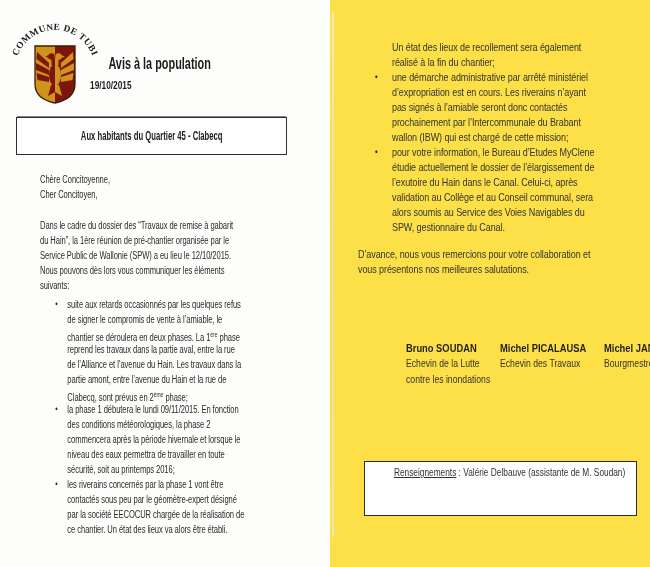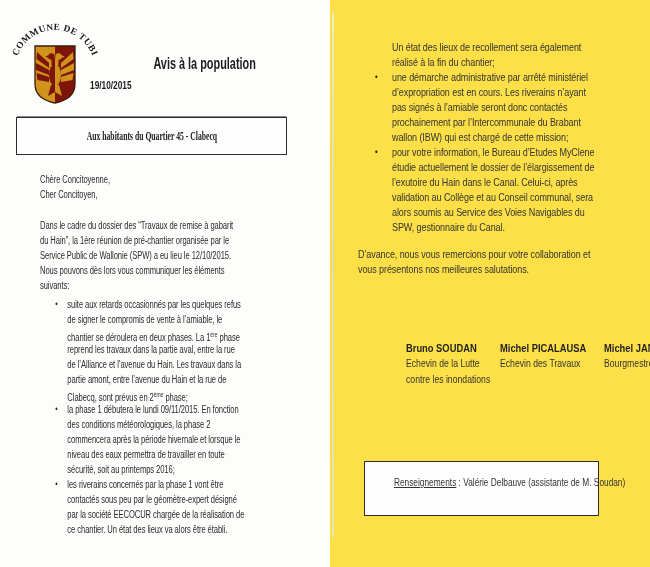--- a/index.html
+++ b/index.html
@@ -22,41 +22,41 @@
   sup{font-size:6.5px;vertical-align:4px;letter-spacing:0;}
 
   
   .li{display:flex;}
   .li .marker{flex:0 0 36px;box-sizing:border-box;padding-left:20px;
     font-size:9px;line-height:15px;color:#1a1a1a;}
   .page-right .li .marker{flex:0 0 40px;}
   .li.no-bullet .marker{visibility:hidden;}
 
   
-  .title-wrap{position:absolute;left:82px;top:53px;width:200px;text-align:right;}
+  .title-wrap{position:absolute;left:82px;top:53px;width:200px;text-align:left;}
   .doc-title{display:inline-block;transform:scaleX(0.66);transform-origin:50% 0;
     font-size:16.5px;font-weight:bold;color:#1c1c1c;line-height:20px;white-space:nowrap;}
   .date-wrap{position:absolute;left:82px;top:75px;width:200px;text-align:left;}
   .doc-date{display:inline-block;transform:scaleX(0.72);transform-origin:50% 0;
     font-size:11.5px;font-weight:bold;color:#1c1c1c;line-height:14px;white-space:nowrap;}
   .banner-box{position:absolute;left:16px;top:117px;width:269px;height:36px;
-    border:1.6px solid #2d2d2d;box-shadow:0 -2px 0 -1px #888;text-align:center;background:#fefefe;font-family:Liberation Serif, serif;}
+    border:1.6px solid #2d2d2d;box-shadow:0 -2px 0 -1px #888;text-align:center;background:#fefefe;}
   .banner-text{display:inline-block;transform:scaleX(0.64);transform-origin:50% 50%;
     font-size:12px;font-weight:bold;color:#1c1c1c;line-height:36px;white-space:nowrap;}
 
   
   .sigs{position:absolute;left:358px;top:340px;width:290px;height:60px;margin-left:48px;}
   .sig-col{position:absolute;top:0;transform:scaleX(0.85);transform-origin:0 0;width:160px;}
   .sig-col.c0{left:0;} .sig-col.c1{left:94px;} .sig-col.c2{left:198px;}
   .sig-name{font-size:11px;font-weight:bold;color:#1f1f1f;height:16px;line-height:16px;white-space:nowrap;}
   .sig-role{font-size:10.2px;color:#333;height:15.5px;line-height:15.5px;white-space:nowrap;}
 
   
-  .contact-box{position:absolute;left:364px;top:461px;width:235px;height:55px;
-    border:1.8px solid #2d2d2d;box-sizing:border-box;text-align:center;padding-top:10px;background:#fefefe;}
+  .contact-box{position:absolute;left:364px;top:461px;width:273px;height:55px;
+    border:1.8px solid #2d2d2d;box-sizing:border-box;text-align:center;background:#fefefe;}
   .c-line{height:17px;line-height:17px;}
   .c-scale{display:inline-block;transform:scaleX(0.8);transform-origin:50% 0;
     font-size:10.4px;color:#333;white-space:nowrap;}
   .u{text-decoration:underline;}
 
   .logo{position:absolute;left:8px;top:6px;}
 </style>
 </head>
 <body>
 

